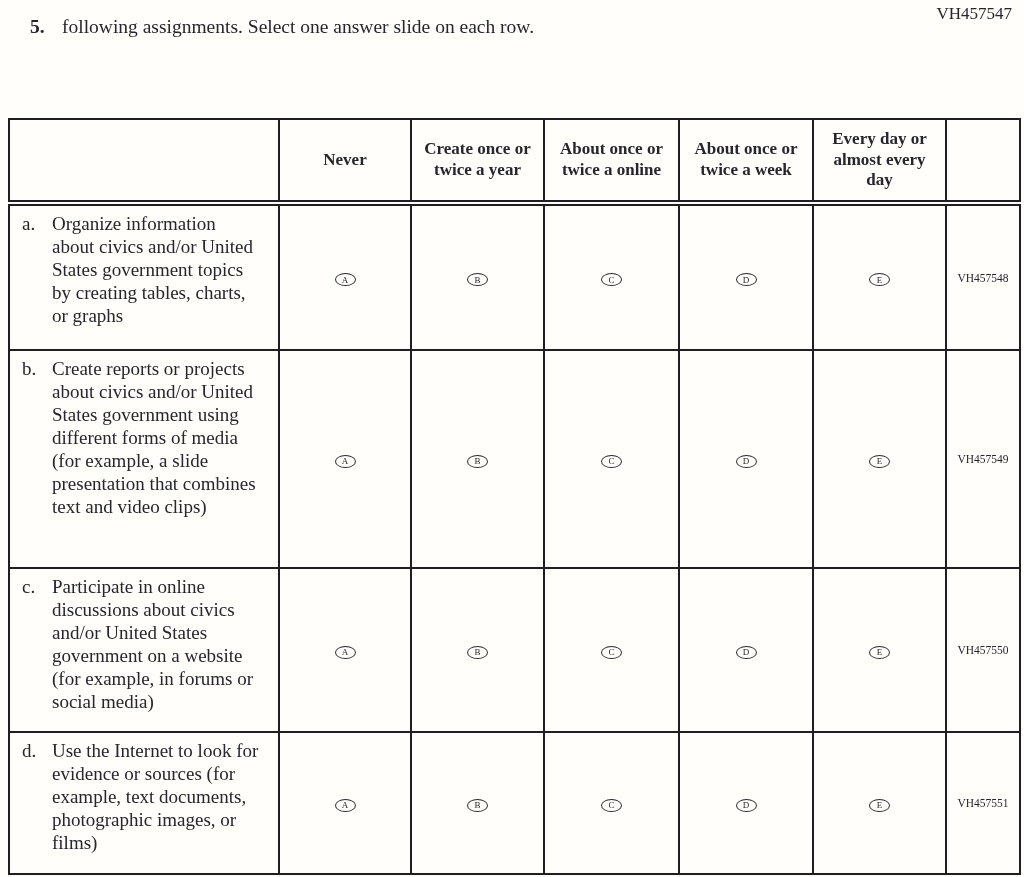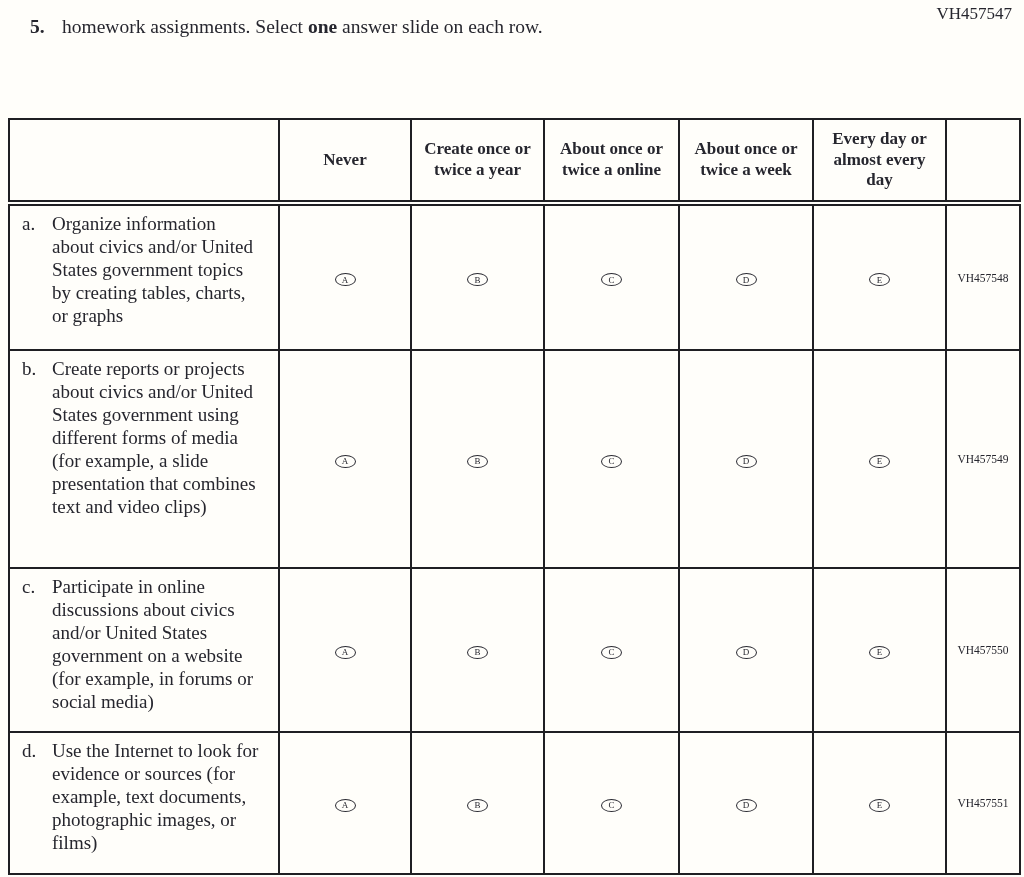--- a/index.html
+++ b/index.html
@@ -27,21 +27,21 @@
     font-size: 19.5px;
     line-height: 26px;
   }
   .q-number {
     width: 32px;
     flex: none;
     font-weight: bold;
   }
   .q-text { flex: 1; }
   .q-line { display: block; }
-  .q-bold { font-weight: bold; }
+  .q-bold { font-weight: normal; }
   table.answer-table {
     position: absolute;
     left: 8px;
     top: 118px;
     width: 1011px;
     border-collapse: collapse;
     table-layout: fixed;
     background: #fffefa;
   }
   .answer-table th, .answer-table td {
@@ -91,21 +91,21 @@
   }
 </style>
 </head>
 <body>
 
 <div class="corner-code">VH457547</div>
 
 <div class="question">
   <span class="q-number">5.</span>
   <span class="q-text">
-    <span class="q-line"><span>homework assignments. Select </span><span class="q-bold">one</span><span> answer slide on each row.</span></span>
+    <span class="q-line"><span>following assignments. Select </span><span class="q-bold">one</span><span> answer slide on each row.</span></span>
   </span>
 </div>
 
 <table class="answer-table">
   <colgroup>
     <col style="width:270px">
       <col style="width:132px">
       <col style="width:133px">
       <col style="width:135px">
       <col style="width:134px">

